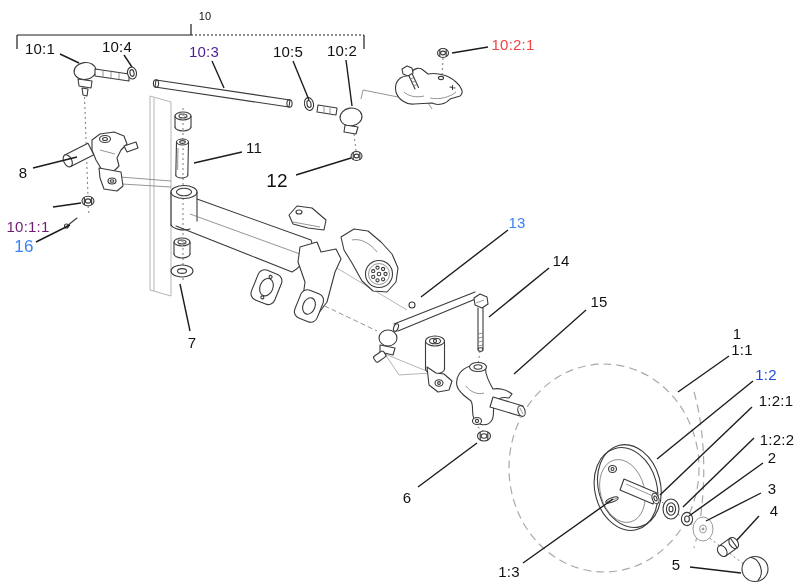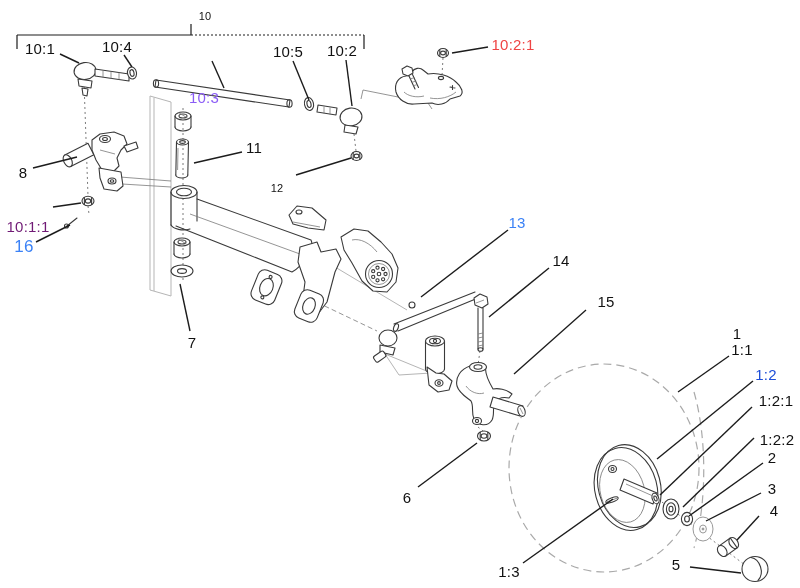--- a/index.html
+++ b/index.html
@@ -365,33 +365,33 @@
         <line x1="761" y1="493" x2="706" y2="521" stroke="#1c1c1c" stroke-width="1.4"></line>
         <line x1="759" y1="516" x2="737" y2="540" stroke="#1c1c1c" stroke-width="1.4"></line>
         <line x1="690" y1="567" x2="741" y2="573" stroke="#1c1c1c" stroke-width="1.4"></line>
         <line x1="523" y1="563" x2="613" y2="499" stroke="#1c1c1c" stroke-width="1.4"></line>
       </g>
   </svg>
 
   <div id="labels">
       <div class="callout" style="left: 40px; top: 48px; color: rgb(17, 17, 17); font-size: 15px; text-align: right;">10:1</div>
       <div class="callout" style="left: 117px; top: 46px; color: rgb(17, 17, 17); font-size: 15px;">10:4</div>
-      <div class="callout" style="left: 204px; top: 51px; color: #8b5cf6; font-size: 15px; margin-top: 46px;">10:3</div>
+      <div class="callout" style="left: 204px; top: 51px; color: #4c1d95; font-size: 15px;">10:3</div>
       <div class="callout" style="left: 288px; top: 51px; color: rgb(17, 17, 17); font-size: 15px; text-align: center;">10:5</div>
       <div class="callout" style="left: 342px; top: 50px; color: rgb(17, 17, 17); font-size: 15px;">10:2</div>
       <div class="callout" style="left: 513px; top: 44px; color: #ef4444; font-size: 15px;">10:2:1</div>
       <div class="callout" style="left: 23px; top: 172px; color: rgb(17, 17, 17); font-size: 15px;">8</div>
       <div class="callout" style="left: 28px; top: 209px; color: #701a75; font-size: 15px; margin-top: 17px;">10:1:1</div>
       <div class="callout" style="left: 24px; top: 246px; color: #3b82f6; font-size: 17px;">16</div>
       <div class="callout" style="left: 254px; top: 147px; color: rgb(17, 17, 17); font-size: 15px;">11</div>
-      <div class="callout" style="left: 277px; top: 188px; color: rgb(17, 17, 17); font-size: 11px;">12</div>
+      <div class="callout" style="left: 277px; top: 180px; color: rgb(17, 17, 17); font-size: 19px;">12</div>
       <div class="callout" style="left: 192px; top: 342px; color: rgb(17, 17, 17); font-size: 15px;">7</div>
       <div class="callout" style="left: 517px; top: 222px; color: #3b82f6; font-size: 15px;">13</div>
       <div class="callout" style="left: 561px; top: 260px; color: rgb(17, 17, 17); font-size: 15px; text-align: right;">14</div>
-      <div class="callout" style="left: 599px; top: 301px; color: rgb(17, 17, 17); font-size: 15px; margin-left: 7px;">15</div>
+      <div class="callout" style="left: 599px; top: 301px; color: rgb(17, 17, 17); font-size: 15px;">15</div>
       <div class="callout" style="left: 407px; top: 497px; color: rgb(17, 17, 17); font-size: 15px;">6</div>
       <div class="callout" style="left: 737px; top: 333px; color: rgb(17, 17, 17); font-size: 15px;">1</div>
       <div class="callout" style="left: 742px; top: 349px; color: rgb(17, 17, 17); font-size: 15px;">1:1</div>
       <div class="callout" style="left: 766px; top: 374px; color: #1d4ed8; font-size: 15px;">1:2</div>
       <div class="callout" style="left: 776px; top: 400px; color: rgb(17, 17, 17); font-size: 15px;">1:2:1</div>
       <div class="callout" style="left: 777px; top: 439px; color: rgb(17, 17, 17); font-size: 15px;">1:2:2</div>
       <div class="callout" style="left: 772px; top: 457px; color: rgb(17, 17, 17); font-size: 15px;">2</div>
       <div class="callout" style="left: 772px; top: 488px; color: rgb(17, 17, 17); font-size: 15px;">3</div>
       <div class="callout" style="left: 774px; top: 510px; color: rgb(17, 17, 17); font-size: 15px;">4</div>
       <div class="callout" style="left: 676px; top: 564px; color: rgb(17, 17, 17); font-size: 15px;">5</div>

